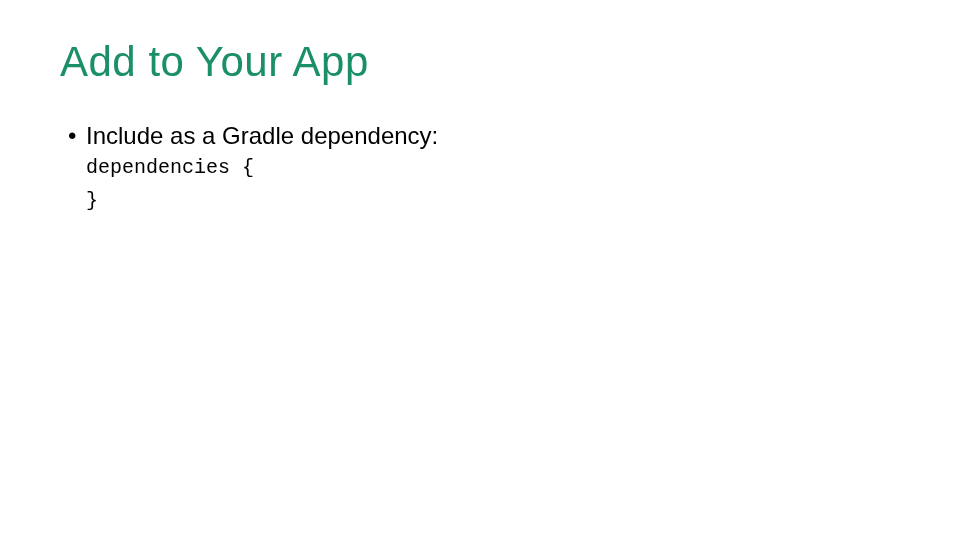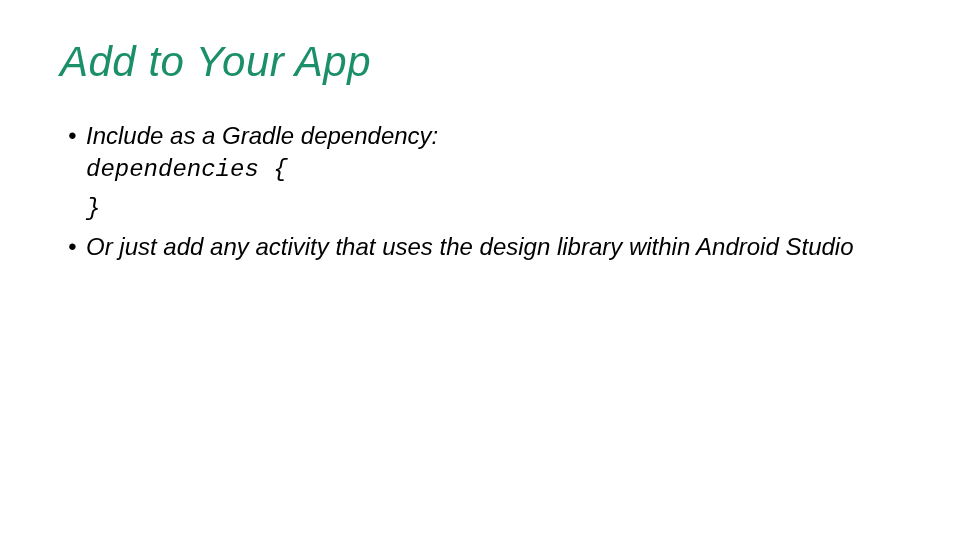--- a/index.html
+++ b/index.html
@@ -11,21 +11,20 @@
     font-family: Verdana, Geneva, sans-serif;
     color: #000000;
     overflow: hidden;
   }
   .slide {
     position: relative;
     width: 960px;
     height: 540px;
     box-sizing: border-box;
     padding: 38px 85px 0 60px;
-    font-style: italic;
   }
   .title {
     color: #1b8e6a;
     font-size: 42px;
     font-weight: 400;
     margin: 0 0 34px 0;
     letter-spacing: 0.5px;
   }
   .body {
     padding-left: 26px;
@@ -37,35 +36,34 @@
     margin: 0 0 2px 0;
   }
   .bullet::before {
     content: "•";
     position: absolute;
     left: -18px;
     top: 0;
   }
   .code {
     font-family: "Courier New", Courier, monospace;
-    font-size: 24px;
+    font-size: 20px;
     line-height: 1.35;
     margin: 2px 0 6px 0;
     white-space: pre;
   }
 </style>
 </head>
 <body>
 
 <div class="slide">
   <h1 class="title">Add to Your App</h1>
 
   <div class="body">
 
     <div class="bullet">Include as a Gradle dependency:</div>
 
     <div class="code">dependencies {</div>
     <div class="code">}</div>
 
-    <div class="bullet">Or just add any activity that uses the design library within Android Studio</div>
 
   </div>
 </div>
 
 </body></html>

